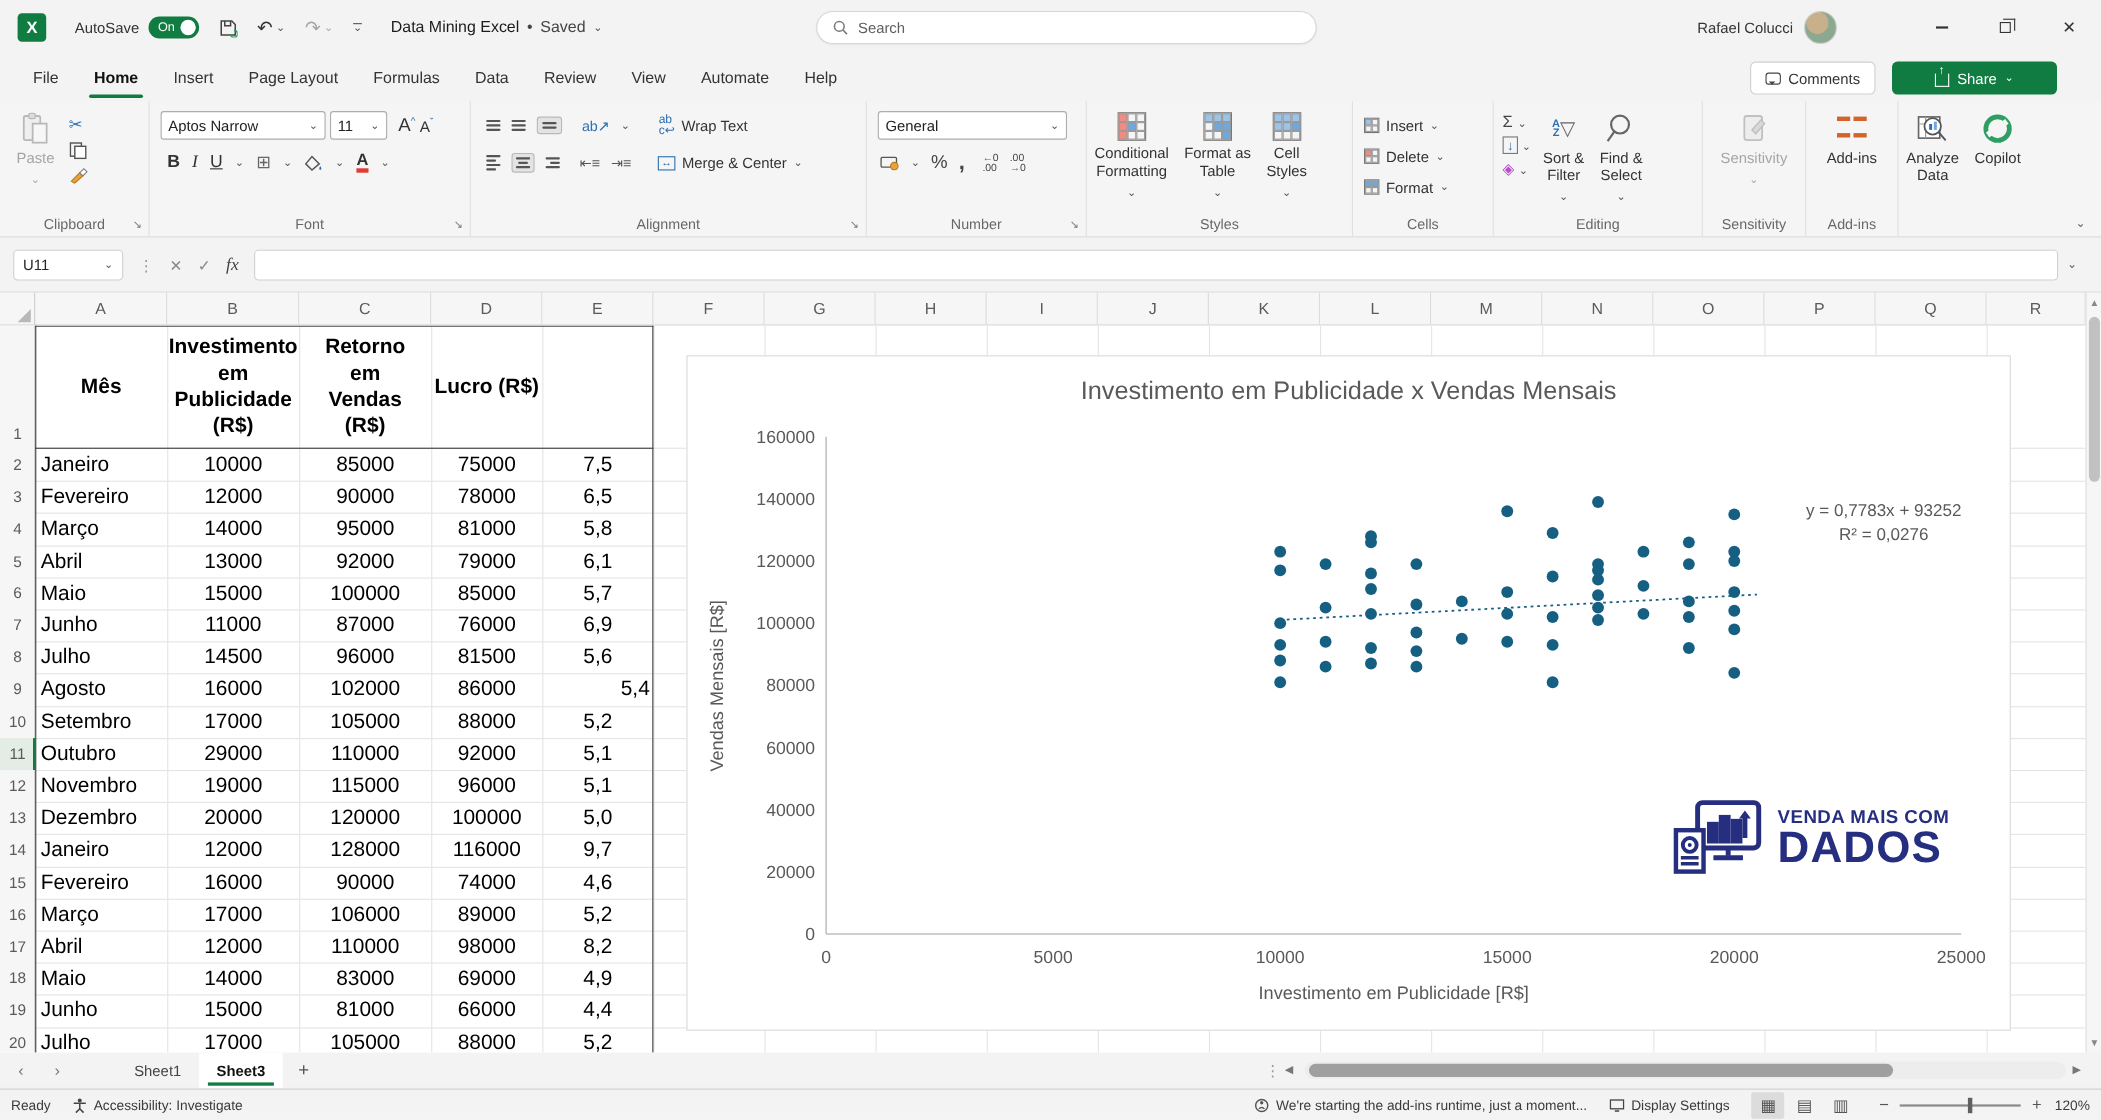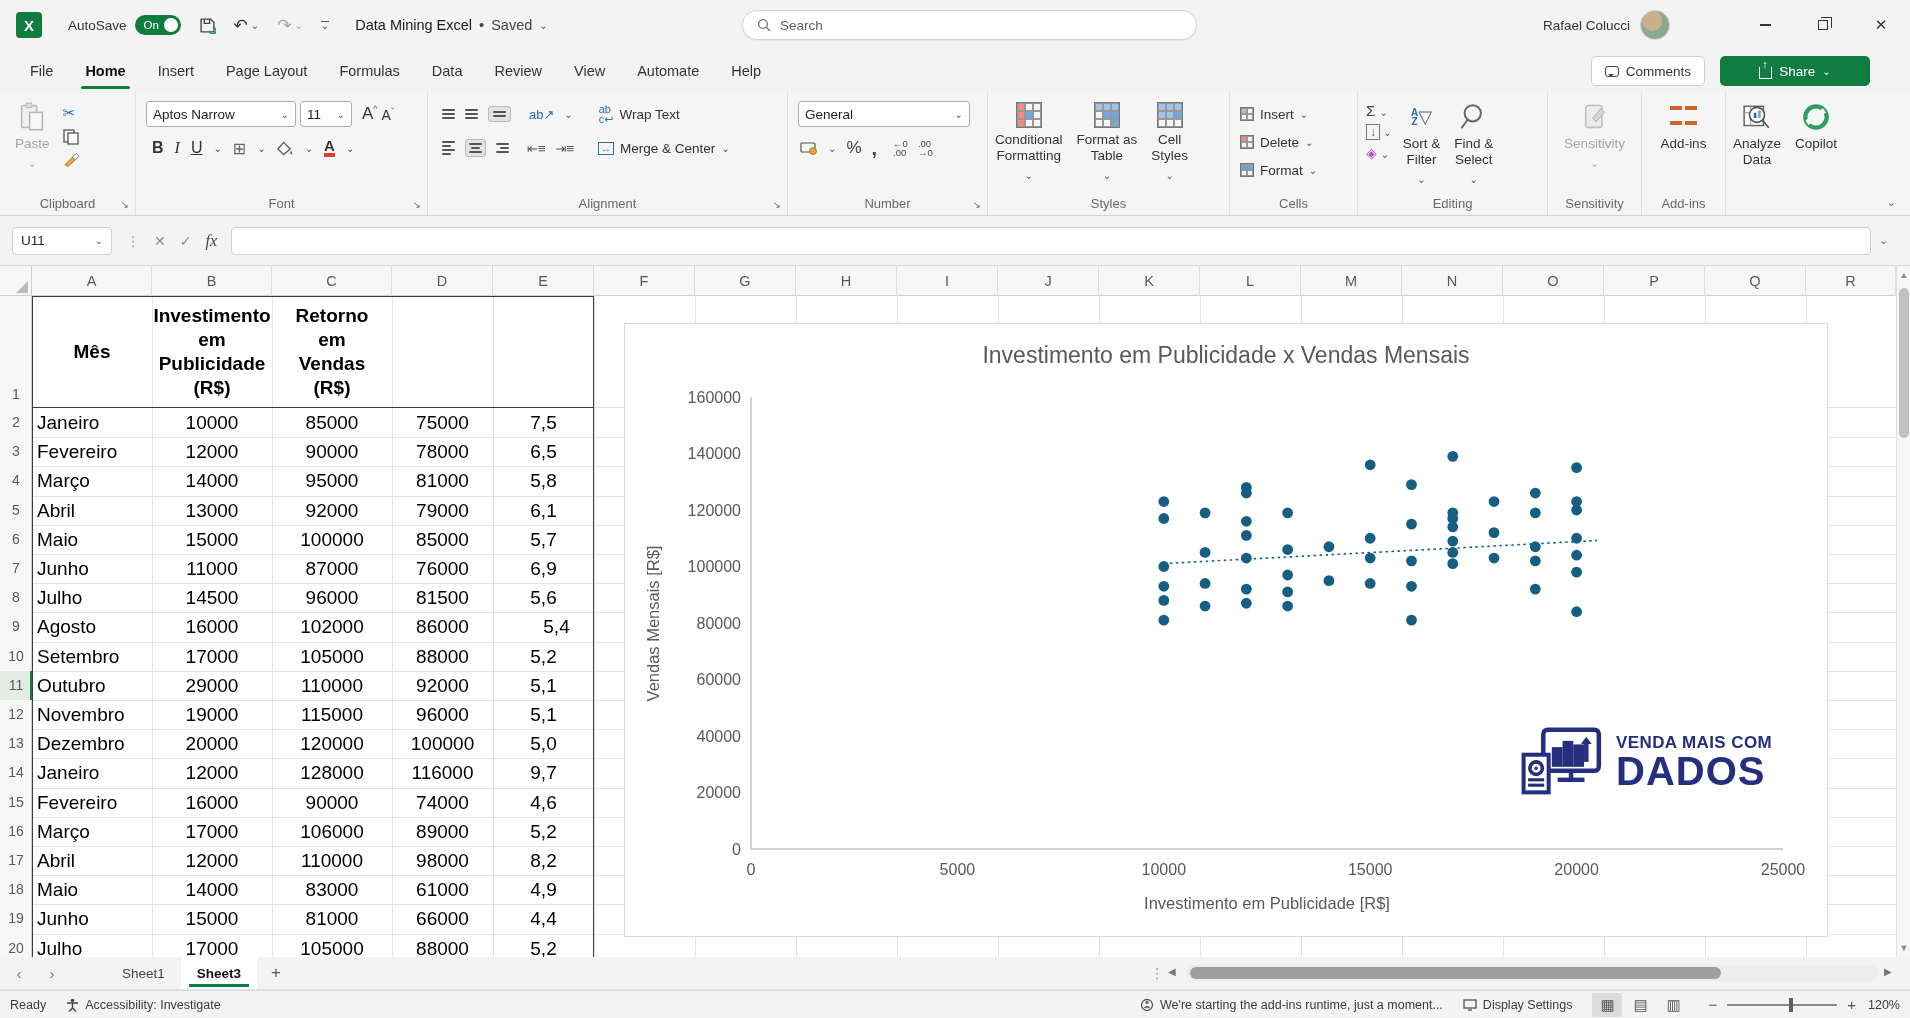--- a/index.html
+++ b/index.html
@@ -564,20 +564,21 @@
     <div class="headrule" style="left: 32px; top: 111px; width: 562px;"></div>
     <div class="cell thead" style="left: 32px; top: 0px; width: 120px; height: 112px;">Mês</div>
     <div class="cell thead" style="left: 152px; top: 0px; width: 120px; height: 112px;">Investimento
 em
 Publicidade
 (R$)</div>
     <div class="cell thead" style="left: 272px; top: 0px; width: 120px; height: 112px;">Retorno
 em
 Vendas
 (R$)</div>
+    <div class="cell thead" style="left: 392px; top: 0px; width: 101px; height: 112px;">Lucro (R$)</div>
     <div class="cell left" style="left: 32px; top: 112px; width: 120px; height: 29px;">Janeiro</div>
     <div class="cell center" style="left: 152px; top: 112px; width: 120px; height: 29px;">10000</div>
     <div class="cell center" style="left: 272px; top: 112px; width: 120px; height: 29px;">85000</div>
     <div class="cell center" style="left: 392px; top: 112px; width: 101px; height: 29px;">75000</div>
     <div class="cell center" style="left: 493px; top: 112px; width: 101px; height: 29px;">7,5</div>
     <div class="cell left" style="left: 32px; top: 141px; width: 120px; height: 29px;">Fevereiro</div>
     <div class="cell center" style="left: 152px; top: 141px; width: 120px; height: 29px;">12000</div>
     <div class="cell center" style="left: 272px; top: 141px; width: 120px; height: 29px;">90000</div>
     <div class="cell center" style="left: 392px; top: 141px; width: 101px; height: 29px;">78000</div>
     <div class="cell center" style="left: 493px; top: 141px; width: 101px; height: 29px;">6,5</div>
@@ -603,21 +604,21 @@
     <div class="cell center" style="left: 493px; top: 258px; width: 101px; height: 29px;">6,9</div>
     <div class="cell left" style="left: 32px; top: 287px; width: 120px; height: 29px;">Julho</div>
     <div class="cell center" style="left: 152px; top: 287px; width: 120px; height: 29px;">14500</div>
     <div class="cell center" style="left: 272px; top: 287px; width: 120px; height: 29px;">96000</div>
     <div class="cell center" style="left: 392px; top: 287px; width: 101px; height: 29px;">81500</div>
     <div class="cell center" style="left: 493px; top: 287px; width: 101px; height: 29px;">5,6</div>
     <div class="cell left" style="left: 32px; top: 316px; width: 120px; height: 29px;">Agosto</div>
     <div class="cell center" style="left: 152px; top: 316px; width: 120px; height: 29px;">16000</div>
     <div class="cell center" style="left: 272px; top: 316px; width: 120px; height: 29px;">102000</div>
     <div class="cell center" style="left: 392px; top: 316px; width: 101px; height: 29px;">86000</div>
-    <div class="cell center" style="left: 500px; top: 316px; width: 113px; height: 29px;">5,4</div>
+    <div class="cell center" style="left: 521px; top: 316px; width: 113px; height: 29px;">5,4</div>
     <div class="cell left" style="left: 32px; top: 346px; width: 120px; height: 29px;">Setembro</div>
     <div class="cell center" style="left: 152px; top: 346px; width: 120px; height: 29px;">17000</div>
     <div class="cell center" style="left: 272px; top: 346px; width: 120px; height: 29px;">105000</div>
     <div class="cell center" style="left: 392px; top: 346px; width: 101px; height: 29px;">88000</div>
     <div class="cell center" style="left: 493px; top: 346px; width: 101px; height: 29px;">5,2</div>
     <div class="cell left" style="left: 32px; top: 375px; width: 120px; height: 29px;">Outubro</div>
     <div class="cell center" style="left: 152px; top: 375px; width: 120px; height: 29px;">29000</div>
     <div class="cell center" style="left: 272px; top: 375px; width: 120px; height: 29px;">110000</div>
     <div class="cell center" style="left: 392px; top: 375px; width: 101px; height: 29px;">92000</div>
     <div class="cell center" style="left: 493px; top: 375px; width: 101px; height: 29px;">5,1</div>
@@ -647,36 +648,40 @@
     <div class="cell center" style="left: 392px; top: 521px; width: 101px; height: 29px;">89000</div>
     <div class="cell center" style="left: 493px; top: 521px; width: 101px; height: 29px;">5,2</div>
     <div class="cell left" style="left: 32px; top: 550px; width: 120px; height: 29px;">Abril</div>
     <div class="cell center" style="left: 152px; top: 550px; width: 120px; height: 29px;">12000</div>
     <div class="cell center" style="left: 272px; top: 550px; width: 120px; height: 29px;">110000</div>
     <div class="cell center" style="left: 392px; top: 550px; width: 101px; height: 29px;">98000</div>
     <div class="cell center" style="left: 493px; top: 550px; width: 101px; height: 29px;">8,2</div>
     <div class="cell left" style="left: 32px; top: 579px; width: 120px; height: 29px;">Maio</div>
     <div class="cell center" style="left: 152px; top: 579px; width: 120px; height: 29px;">14000</div>
     <div class="cell center" style="left: 272px; top: 579px; width: 120px; height: 29px;">83000</div>
-    <div class="cell center" style="left: 392px; top: 579px; width: 101px; height: 29px;">61000</div>
+    <div class="cell center" style="left: 392px; top: 579px; width: 101px; height: 29px;">69000</div>
     <div class="cell center" style="left: 493px; top: 579px; width: 101px; height: 29px;">4,9</div>
     <div class="cell left" style="left: 32px; top: 608px; width: 120px; height: 29px;">Junho</div>
     <div class="cell center" style="left: 152px; top: 608px; width: 120px; height: 29px;">15000</div>
     <div class="cell center" style="left: 272px; top: 608px; width: 120px; height: 29px;">81000</div>
     <div class="cell center" style="left: 392px; top: 608px; width: 101px; height: 29px;">66000</div>
     <div class="cell center" style="left: 493px; top: 608px; width: 101px; height: 29px;">4,4</div>
     <div class="cell left" style="left: 32px; top: 638px; width: 120px; height: 29px;">Julho</div>
     <div class="cell center" style="left: 152px; top: 638px; width: 120px; height: 29px;">17000</div>
     <div class="cell center" style="left: 272px; top: 638px; width: 120px; height: 29px;">105000</div>
     <div class="cell center" style="left: 392px; top: 638px; width: 101px; height: 29px;">88000</div>
     <div class="cell center" style="left: 493px; top: 638px; width: 101px; height: 29px;">5,2</div>
   </div>
 
 <div class="chartbox">
   <div class="chart-title">Investimento em Publicidade x Vendas Mensais</div>
+  <div class="chart-eq">
+    <div>y = 0,7783x + 93252</div>
+    <div>R² = 0,0276</div>
+  </div>
   <div class="chart-ylabel">Vendas Mensais [R$]</div>
   <div class="chart-xlabel">Investimento em Publicidade [R$]</div>
   <svg id="chart-svg" width="1202" height="612" viewBox="0 0 1202 612">
       <line x1="126" y1="73" x2="126" y2="525" stroke="#bfbfbf" stroke-width="1.4"></line>
       <line x1="126" y1="525" x2="1158" y2="525" stroke="#bfbfbf" stroke-width="1.4"></line>
       <text x="116" y="530.5" text-anchor="end" font-size="16" fill="#595959">0</text>
       <text x="116" y="474" text-anchor="end" font-size="16" fill="#595959">20000</text>
       <text x="116" y="417.5" text-anchor="end" font-size="16" fill="#595959">40000</text>
       <text x="116" y="361" text-anchor="end" font-size="16" fill="#595959">60000</text>
       <text x="116" y="304.5" text-anchor="end" font-size="16" fill="#595959">80000</text>

